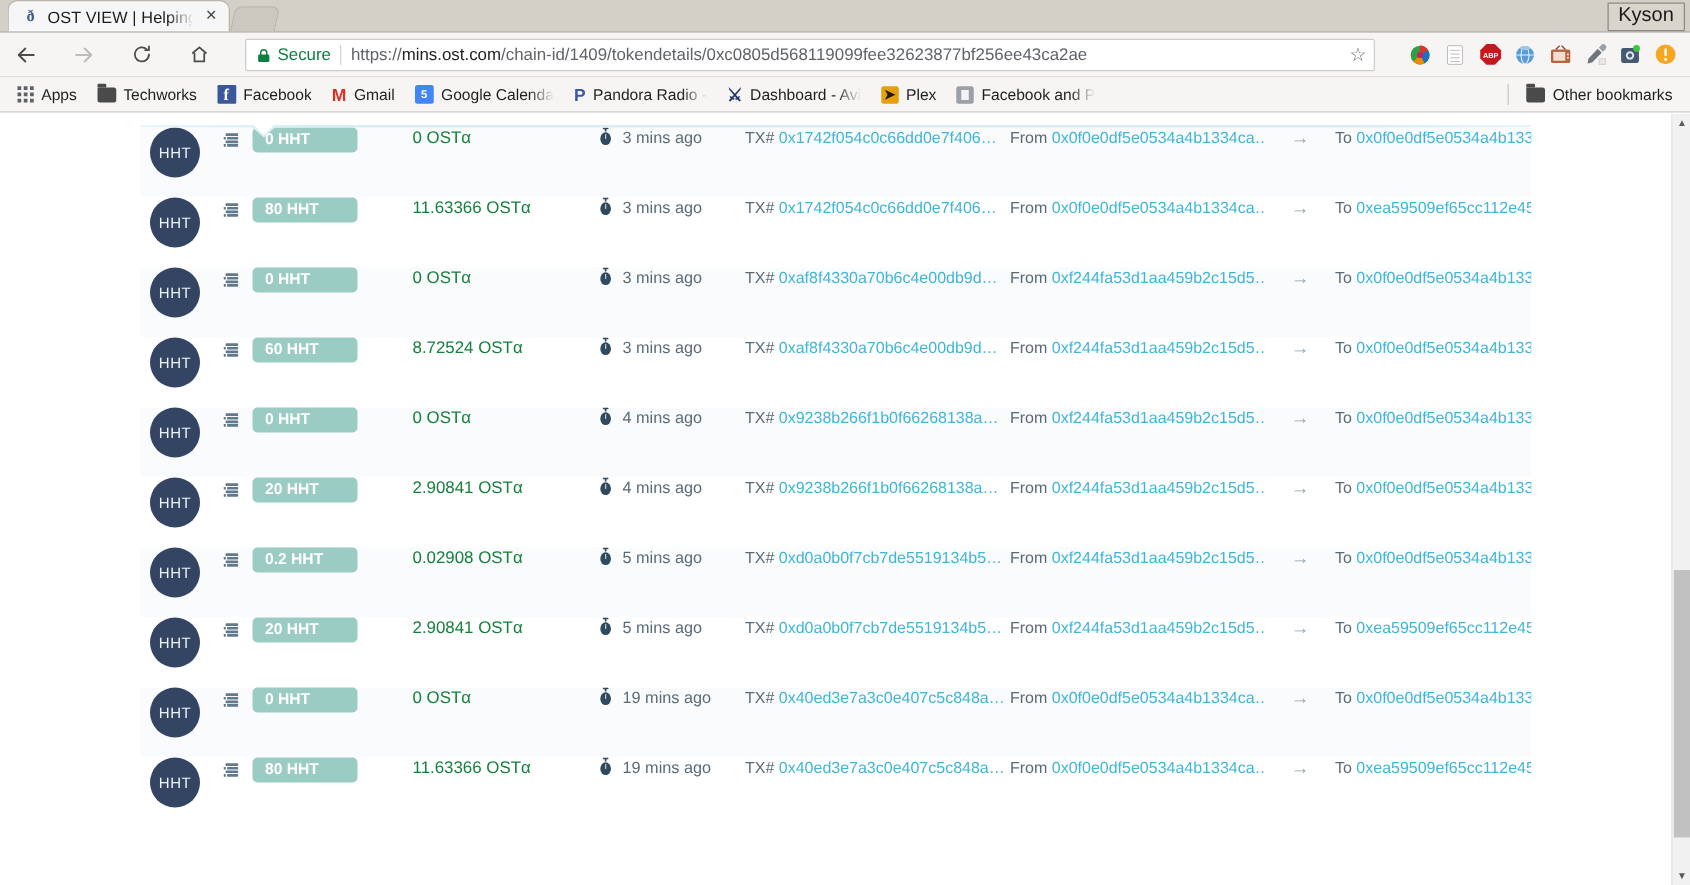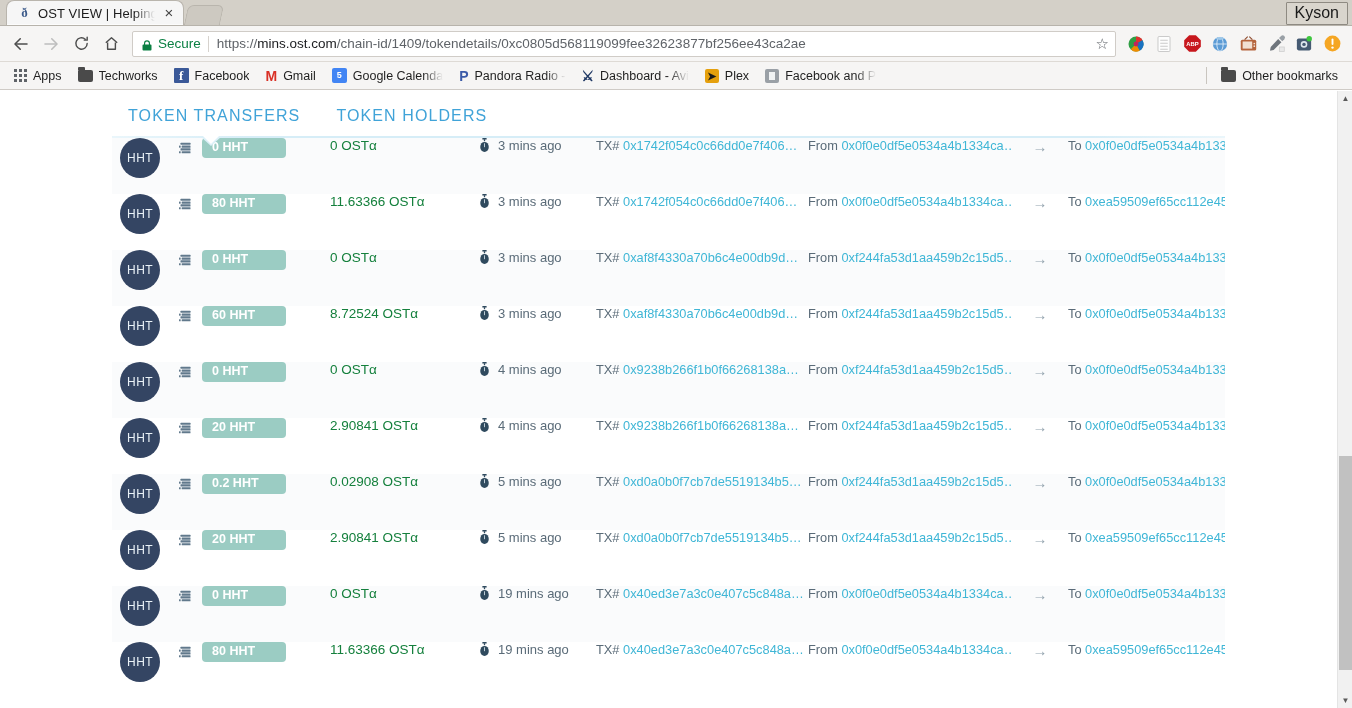--- a/index.html
+++ b/index.html
@@ -55,21 +55,21 @@
   }
   .winlabel {
     position: absolute; right: 4px; top: 2px;
     border: 1px solid #8e8a82; background: #d9d5cd;
     font-size: 16px; color: #1a1a1a; padding: 1px 8px 2px 8px;
     border-radius: 1px;
   }
 
   .navbar {
     height: 36px; background: #f6f5f4;
-    display: flex; align-items: center; gap: 0px;
+    display: flex; align-items: center; gap: 16px;
     padding: 0 6px; border-bottom: 1px solid #dedad5;
   }
   .navbtn {
     width: 30px; height: 30px; display: flex;
     align-items: center; justify-content: center;
     color: #5c5c5c; flex: 0 0 30px;
   }
   .navbtn.disabled { color: #bdbdbd; }
   .urlbar {
     flex: 1 1 auto; height: 26px; background: #ffffff;
@@ -397,24 +397,20 @@
       </div>
     </div>
   </div>
 
   <div class="viewport">
     <div class="topline"></div>
 
     <div class="page">
       <div class="content">
 
-        <div class="tabs">
-          <div class="ptab">TOKEN TRANSFERS</div>
-          <div class="ptab">TOKEN HOLDERS</div>
-        </div>
         <div class="tabs-underline">
           <div class="tabs-notch"></div>
         </div>
 
         <div class="rows" id="rows">
             <div class="row alt">
               <div class="avatar">HHT</div>
               <div class="c-amount">
                 <span class="stack-ic"><svg width="15" height="15" viewBox="0 0 18 18">
                     <rect x="3" y="2" width="12" height="2.6" rx="0.6" fill="#61798c"></rect>

